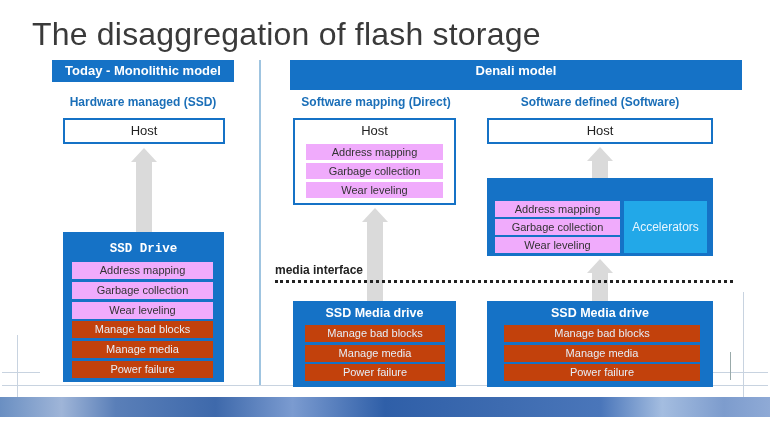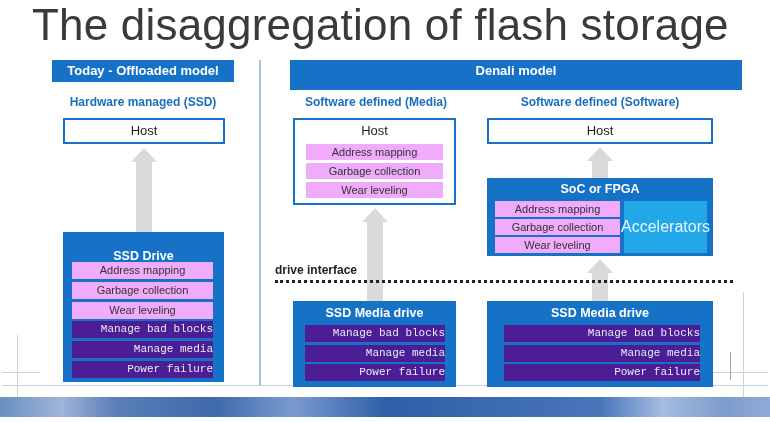--- a/index.html
+++ b/index.html
@@ -1,33 +1,33 @@
 <!DOCTYPE html>
 <html><head>
 <meta charset="utf-8">
 <style>
   html, body { margin:0; padding:0; }
   body { width:770px; height:422px; background:#ffffff; position:relative; overflow:hidden;
          font-family:"DejaVu Sans", "Liberation Sans", sans-serif; }
   .abs { position:absolute; box-sizing:border-box; }
-  .title { left:32px; top:0; font-size:44px; font-weight:300; color:#3a3a3a;
+  .title { left:32px; top:16px; font-size:32px; font-weight:300; color:#3a3a3a;
            font-family:"Liberation Sans", sans-serif; letter-spacing:0.2px; white-space:nowrap; }
   .hdr { background:#1572c6; color:#fff; font-weight:bold; font-size:13px; text-align:center;
          line-height:22px; font-family:"Liberation Sans", sans-serif; }
   .sub { color:#1b6fb8; font-size:12px; text-align:center; font-family:"Liberation Sans", sans-serif; font-weight:bold; }
   .hostbox { background:#fff; border:2px solid #1572c6; text-align:center; color:#222;
              font-size:13px; font-family:"Liberation Sans", sans-serif; }
   .bluebox { background:#1572c6; }
   .boxtitle { color:#fff; font-weight:bold; font-size:12.5px; text-align:center;
               font-family:"Liberation Sans", sans-serif; }
   .row-light { background:#f0abfc; color:#333; font-size:11px; text-align:center;
                font-family:"Liberation Sans", sans-serif; }
-  .row-dark { background:#4c1d95; color:#e6eef7; font-size:11px; text-align:right;
-              font-family:Liberation Mono, monospace; }
-  .accel { background:#22a8e8; color:#e8f6ff; font-size:16px; text-align:right;
+  .row-dark { background:#c2410c; color:#e6eef7; font-size:11px; text-align:center;
+              font-family:Liberation Sans, sans-serif; }
+  .accel { background:#22a8e8; color:#e8f6ff; font-size:12px; text-align:right;
            font-family:"Liberation Sans", sans-serif; display:flex; align-items:center; justify-content:center; }
   .arrow-shaft { background:#dadada; }
   .arrow-head { width:0; height:0; border-left:13px solid transparent; border-right:13px solid transparent;
                 border-bottom:14px solid #dadada; }
   .divider { background:#9fc4e0; }
   .dotted { border-top:3px dotted #222; height:0; }
   .pblk { font-size:12px; font-weight:bold; color:#222; font-family:"Liberation Sans", sans-serif; }
   .thin { background:#c8d3e0; }
   .banner { left:0; top:397px; width:770px; height:20px;
             background:linear-gradient(90deg,#6a8fc2 0%,#9fb5d8 8%,#5a7fb8 15%,#3e69ab 28%,#7b9bd0 38%,#2f5fa8 50%,#3d6bb0 65%,#4a76ba 78%,#a4bde0 86%,#7d9ccd 94%,#8faad6 100%); }
@@ -39,40 +39,40 @@
 
 <div class="abs thin" style="left:17px;top:335px;width:1px;height:80px;"></div>
 <div class="abs thin" style="left:2px;top:372px;width:38px;height:1px;"></div>
 <div class="abs thin" style="left:2px;top:385px;width:766px;height:1px;"></div>
 <div class="abs thin" style="left:743px;top:292px;width:1px;height:125px;"></div>
 <div class="abs thin" style="left:712px;top:372px;width:56px;height:1px;"></div>
 <div class="abs thin" style="left:730px;top:352px;width:1px;height:28px;background:#9aa;"></div>
 
 <div class="abs divider" style="left:259px;top:60px;width:2px;height:325px;"></div>
 
-<div class="abs hdr" style="left:52px;top:60px;width:182px;height:22px;">Today - Offloaded model</div>
+<div class="abs hdr" style="left:52px;top:60px;width:182px;height:22px;">Today - Monolithic model</div>
 <div class="abs sub" style="left:52px;top:95px;width:182px;">Hardware managed (SSD)</div>
 <div class="abs hostbox" style="left:63px;top:118px;width:162px;height:26px;line-height:22px;">Host</div>
 
 <div class="abs arrow-head" style="left:131px;top:148px;"></div>
 <div class="abs arrow-shaft" style="left:136px;top:162px;width:16px;height:70px;"></div>
 
 <div class="abs bluebox" style="left:63px;top:232px;width:161px;height:150px;">
-  <div class="abs boxtitle" style="left:0;top:17px;width:161px;">SSD Drive</div>
+  <div class="abs boxtitle" style="left:0;top:10px;width:161px;font-family:Liberation Mono, monospace;">SSD Drive</div>
   <div class="abs row-light" style="left:9px;top:30px;width:141px;height:17px;line-height:17px;">Address mapping</div>
   <div class="abs row-light" style="left:9px;top:50px;width:141px;height:17px;line-height:17px;">Garbage collection</div>
   <div class="abs row-light" style="left:9px;top:70px;width:141px;height:17px;line-height:17px;">Wear leveling</div>
   <div class="abs row-dark" style="left:9px;top:89px;width:141px;height:17px;line-height:17px;">Manage bad blocks</div>
   <div class="abs row-dark" style="left:9px;top:109px;width:141px;height:17px;line-height:17px;">Manage media</div>
   <div class="abs row-dark" style="left:9px;top:129px;width:141px;height:17px;line-height:17px;">Power failure</div>
 </div>
 
 <div class="abs hdr" style="left:290px;top:60px;width:452px;height:30px;">Denali model</div>
 
-<div class="abs sub" style="left:293px;top:95px;width:166px;">Software defined (Media)</div>
+<div class="abs sub" style="left:293px;top:95px;width:166px;">Software mapping (Direct)</div>
 <div class="abs hostbox" style="left:293px;top:118px;width:163px;height:87px;">
   <div style="margin-top:3px;">Host</div>
   <div class="abs row-light" style="left:11px;top:24px;width:137px;height:16px;line-height:16px;">Address mapping</div>
   <div class="abs row-light" style="left:11px;top:43px;width:137px;height:16px;line-height:16px;">Garbage collection</div>
   <div class="abs row-light" style="left:11px;top:62px;width:137px;height:16px;line-height:16px;">Wear leveling</div>
 </div>
 <div class="abs arrow-head" style="left:362px;top:208px;"></div>
 <div class="abs arrow-shaft" style="left:367px;top:222px;width:16px;height:80px;"></div>
 
 <div class="abs bluebox" style="left:293px;top:301px;width:163px;height:86px;">
@@ -81,32 +81,31 @@
   <div class="abs row-dark" style="left:12px;top:44px;width:140px;height:17px;line-height:17px;">Manage media</div>
   <div class="abs row-dark" style="left:12px;top:63px;width:140px;height:17px;line-height:17px;">Power failure</div>
 </div>
 
 <div class="abs sub" style="left:487px;top:95px;width:226px;">Software defined (Software)</div>
 <div class="abs hostbox" style="left:487px;top:118px;width:226px;height:26px;line-height:22px;">Host</div>
 <div class="abs arrow-head" style="left:587px;top:147px;"></div>
 <div class="abs arrow-shaft" style="left:592px;top:161px;width:16px;height:18px;"></div>
 
 <div class="abs bluebox" style="left:487px;top:178px;width:226px;height:78px;">
-  <div class="abs boxtitle" style="left:0;top:4px;width:226px;">SoC or FPGA</div>
   <div class="abs row-light" style="left:8px;top:23px;width:125px;height:16px;line-height:16px;">Address mapping</div>
   <div class="abs row-light" style="left:8px;top:41px;width:125px;height:16px;line-height:16px;">Garbage collection</div>
   <div class="abs row-light" style="left:8px;top:59px;width:125px;height:16px;line-height:16px;">Wear leveling</div>
   <div class="abs accel" style="left:137px;top:23px;width:83px;height:52px;">Accelerators</div>
 </div>
 <div class="abs arrow-head" style="left:587px;top:259px;"></div>
 <div class="abs arrow-shaft" style="left:592px;top:273px;width:16px;height:29px;"></div>
 
 <div class="abs bluebox" style="left:487px;top:301px;width:226px;height:86px;">
   <div class="abs boxtitle" style="left:0;top:5px;width:226px;">SSD Media drive</div>
   <div class="abs row-dark" style="left:17px;top:24px;width:196px;height:17px;line-height:17px;">Manage bad blocks</div>
   <div class="abs row-dark" style="left:17px;top:44px;width:196px;height:17px;line-height:17px;">Manage media</div>
   <div class="abs row-dark" style="left:17px;top:63px;width:196px;height:17px;line-height:17px;">Power failure</div>
 </div>
 
-<div class="abs pblk" style="left:275px;top:263px;">drive interface</div>
+<div class="abs pblk" style="left:275px;top:263px;">media interface</div>
 <div class="abs dotted" style="left:275px;top:280px;width:458px;"></div>
 
 <div class="abs banner"></div>
 
 </body></html>

